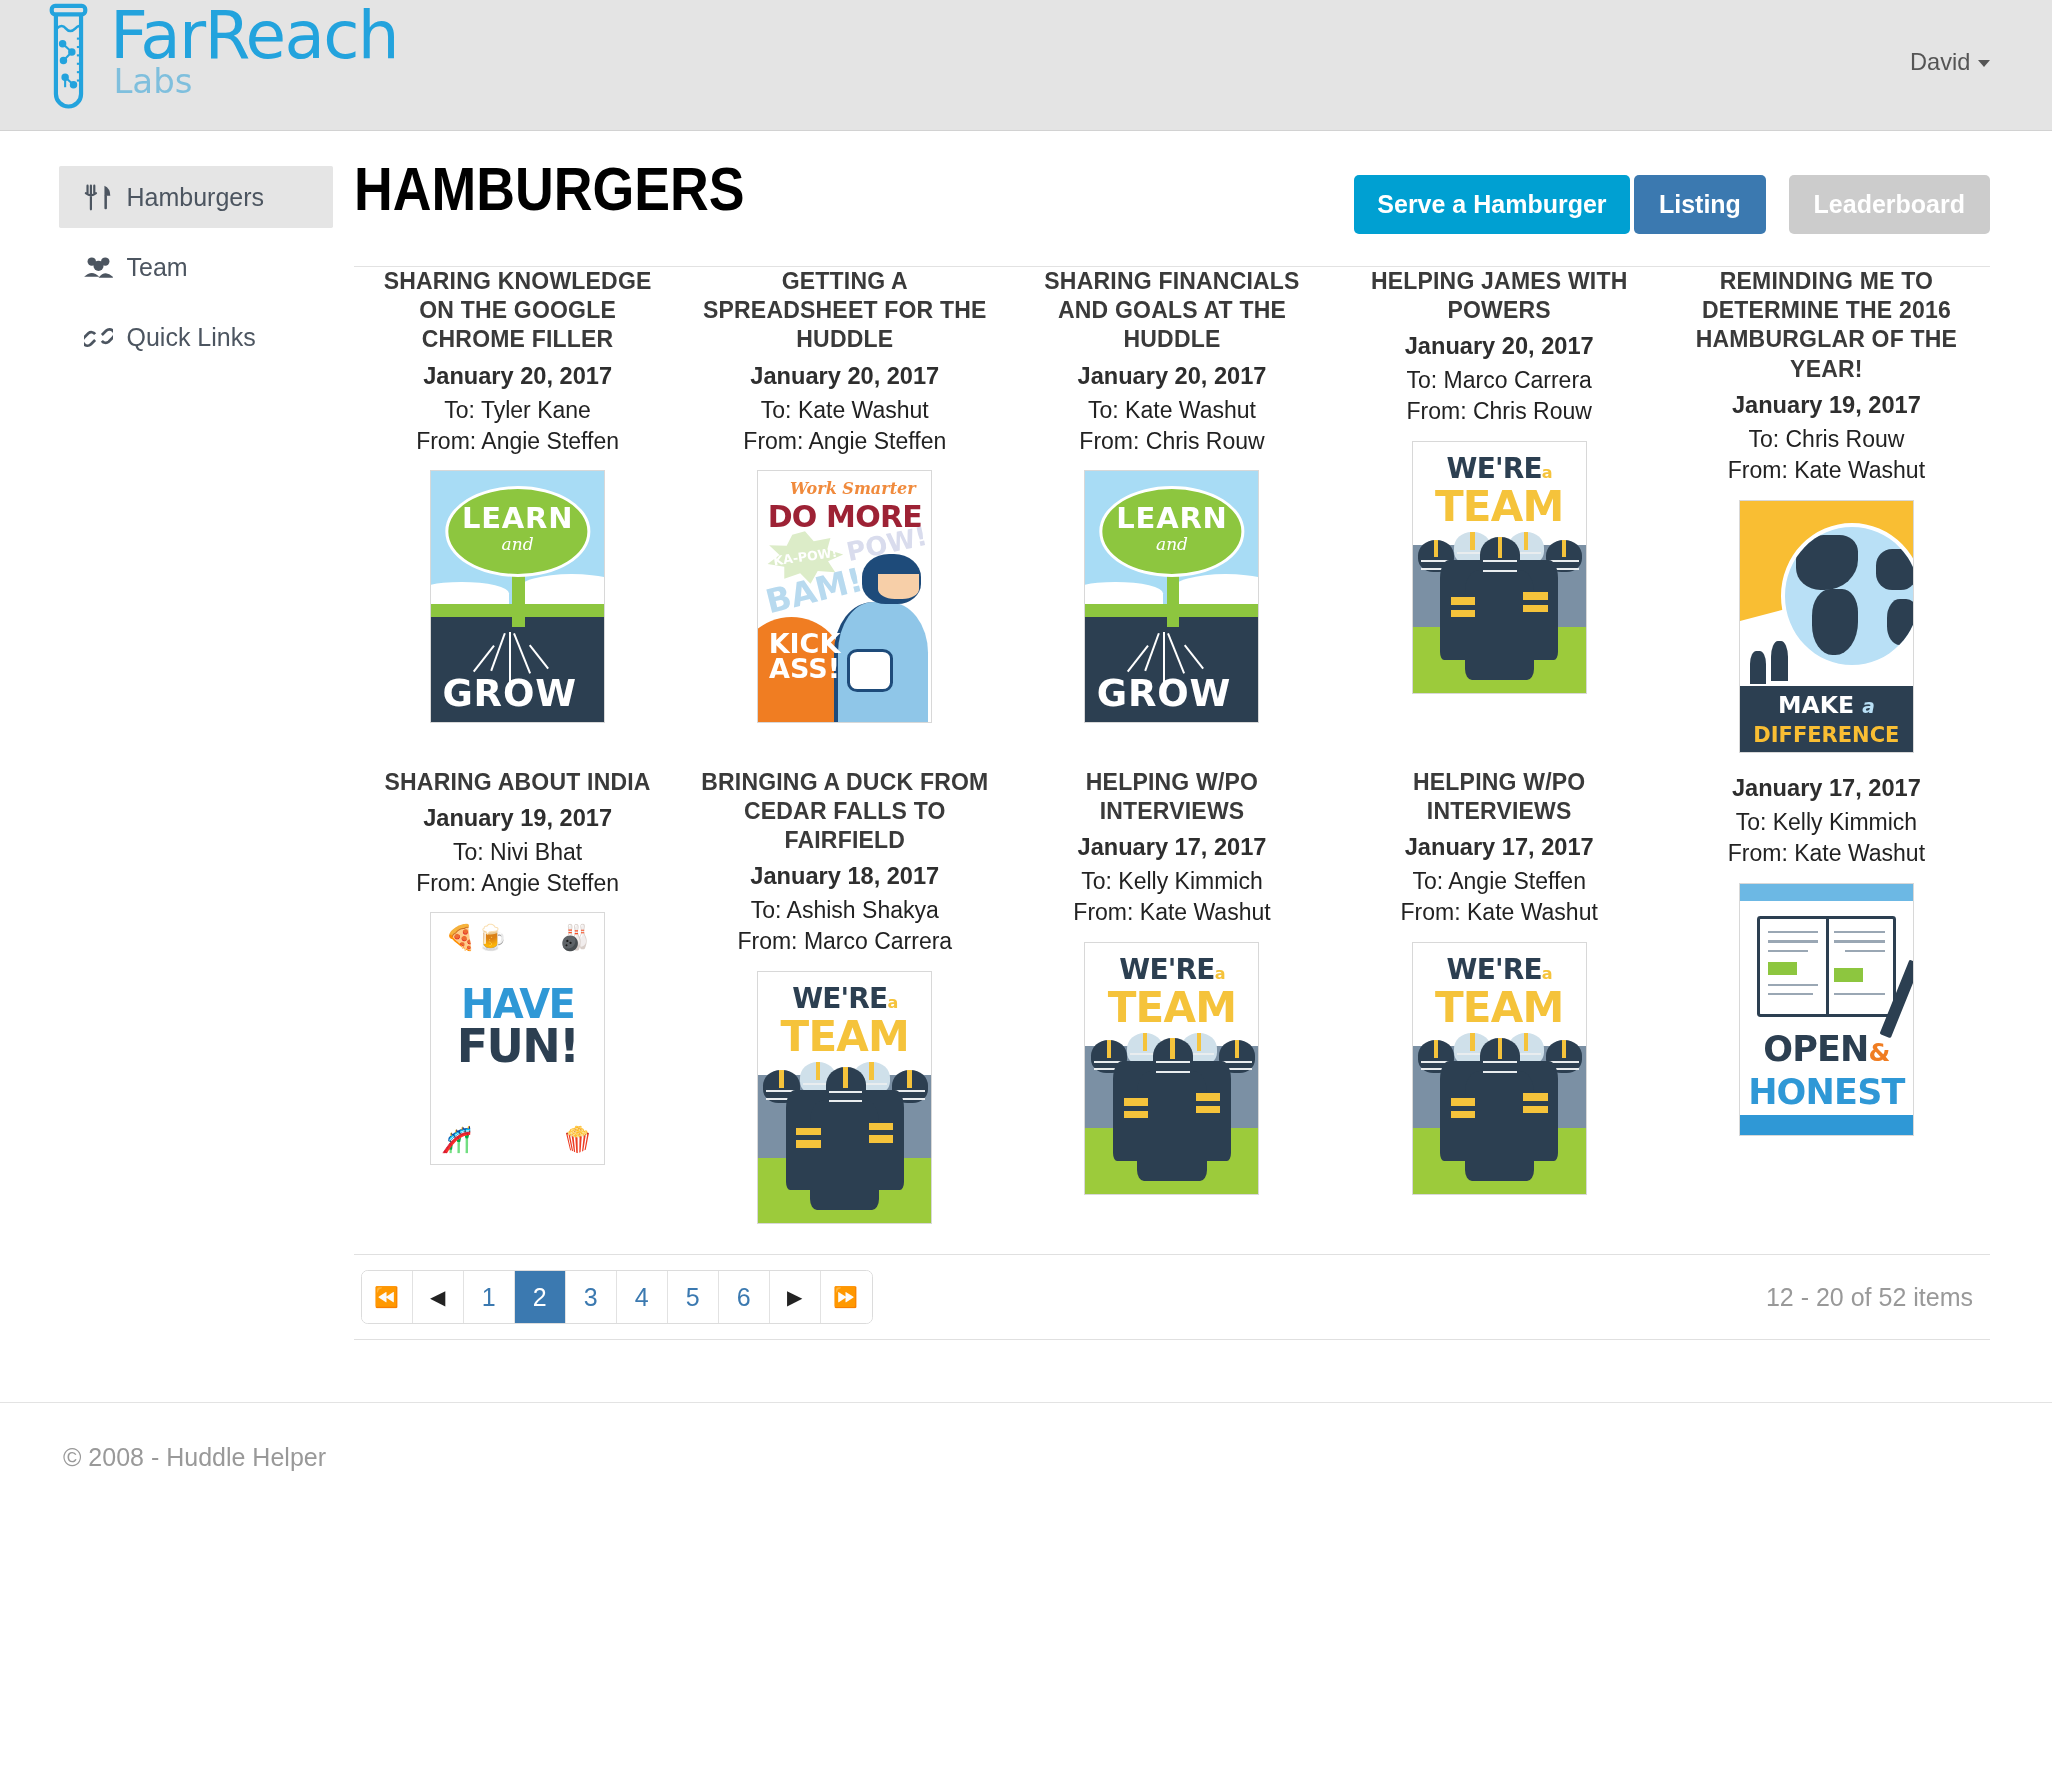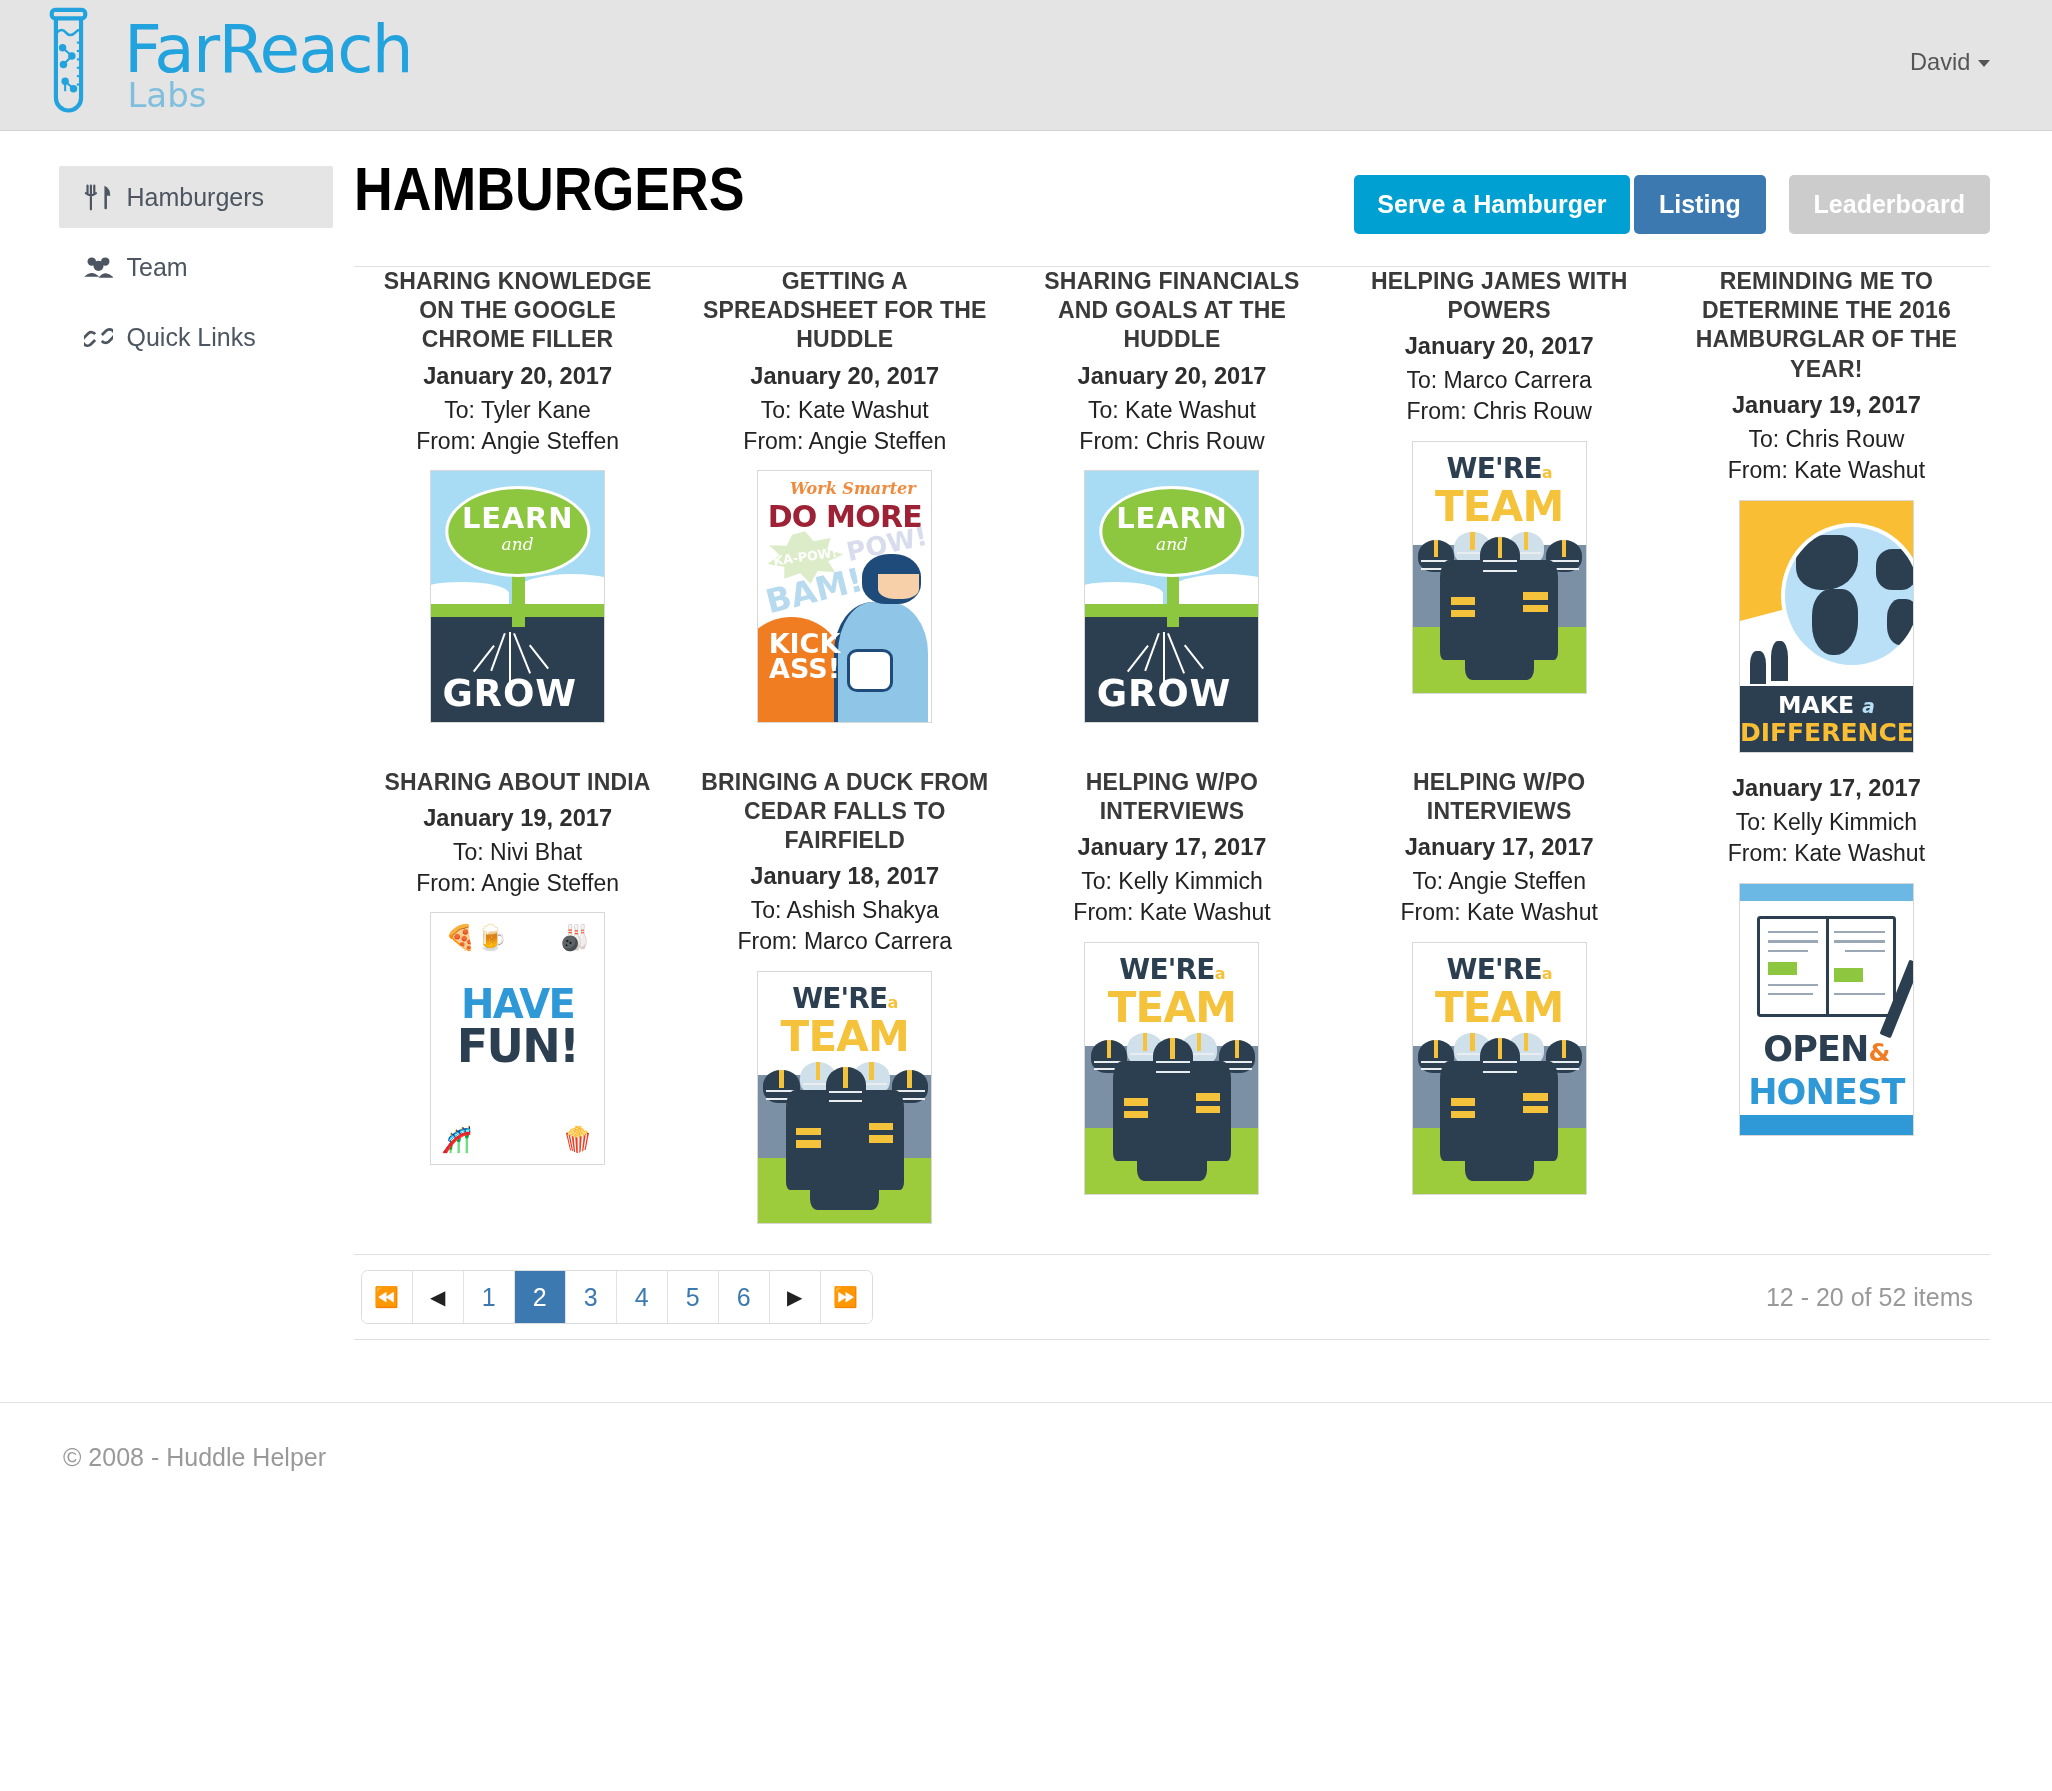--- a/index.html
+++ b/index.html
@@ -14,21 +14,21 @@
 
   
   .topbar{
     position:relative;
     height:131px;
     background:#e4e4e4;
     border-bottom:0.8px solid #d2d2d2;
   }
   .logo-wrap{
     position:absolute; left:40px; top:3.4px;
-    display:flex; align-items:center; gap:22px;
+    display:flex; align-items:flex-start; gap:8px;
     height:122px;
   }
   .tube{ width:62px; height:114px; position:relative; }
   .logo-text{ display:flex; flex-direction:column; justify-content:center; line-height:1; }
   .logo-main{
     font-size:66px; color:#23a3dd; letter-spacing:-1.7px;
     font-family:"DejaVu Sans", sans-serif; font-weight:400;
   }
   .logo-sub{
     font-size:34px; color:#7fbfdd; margin-top:-5px; margin-left:3.4px;
@@ -235,21 +235,21 @@
   }
   .md-cont{ position:absolute; background:#2c3f51; }
   .md-make{
     position:absolute; left:0; right:0; bottom:13%; text-align:center;
     color:#fff; font-size:23.6px; font-weight:bold;
     font-family:"DejaVu Sans", sans-serif;
   }
   .md-make em{ color:#b9e0f6; font-size:18.6px; font-style:italic; }
   .md-diff{
     position:absolute; left:0; right:0; bottom:2%; text-align:center;
-    color:#f9be33; font-size:25px; font-weight:bold;
+    color:#f9be33; font-size:21px; font-weight:bold;
     font-family:"DejaVu Sans", sans-serif;
   }
   .md-person{ position:absolute; background:#2c3f51; border-radius:40% 40% 0 0; }
 
   
   .hf-bg{ position:absolute; inset:0; background:#fff; }
   .hf-have{
     position:absolute; left:0; right:0; top:27%; text-align:center;
     color:#2f98d6; font-size:40px; font-weight:bold; letter-spacing:-1.7px;
     font-family:"DejaVu Sans", sans-serif;

